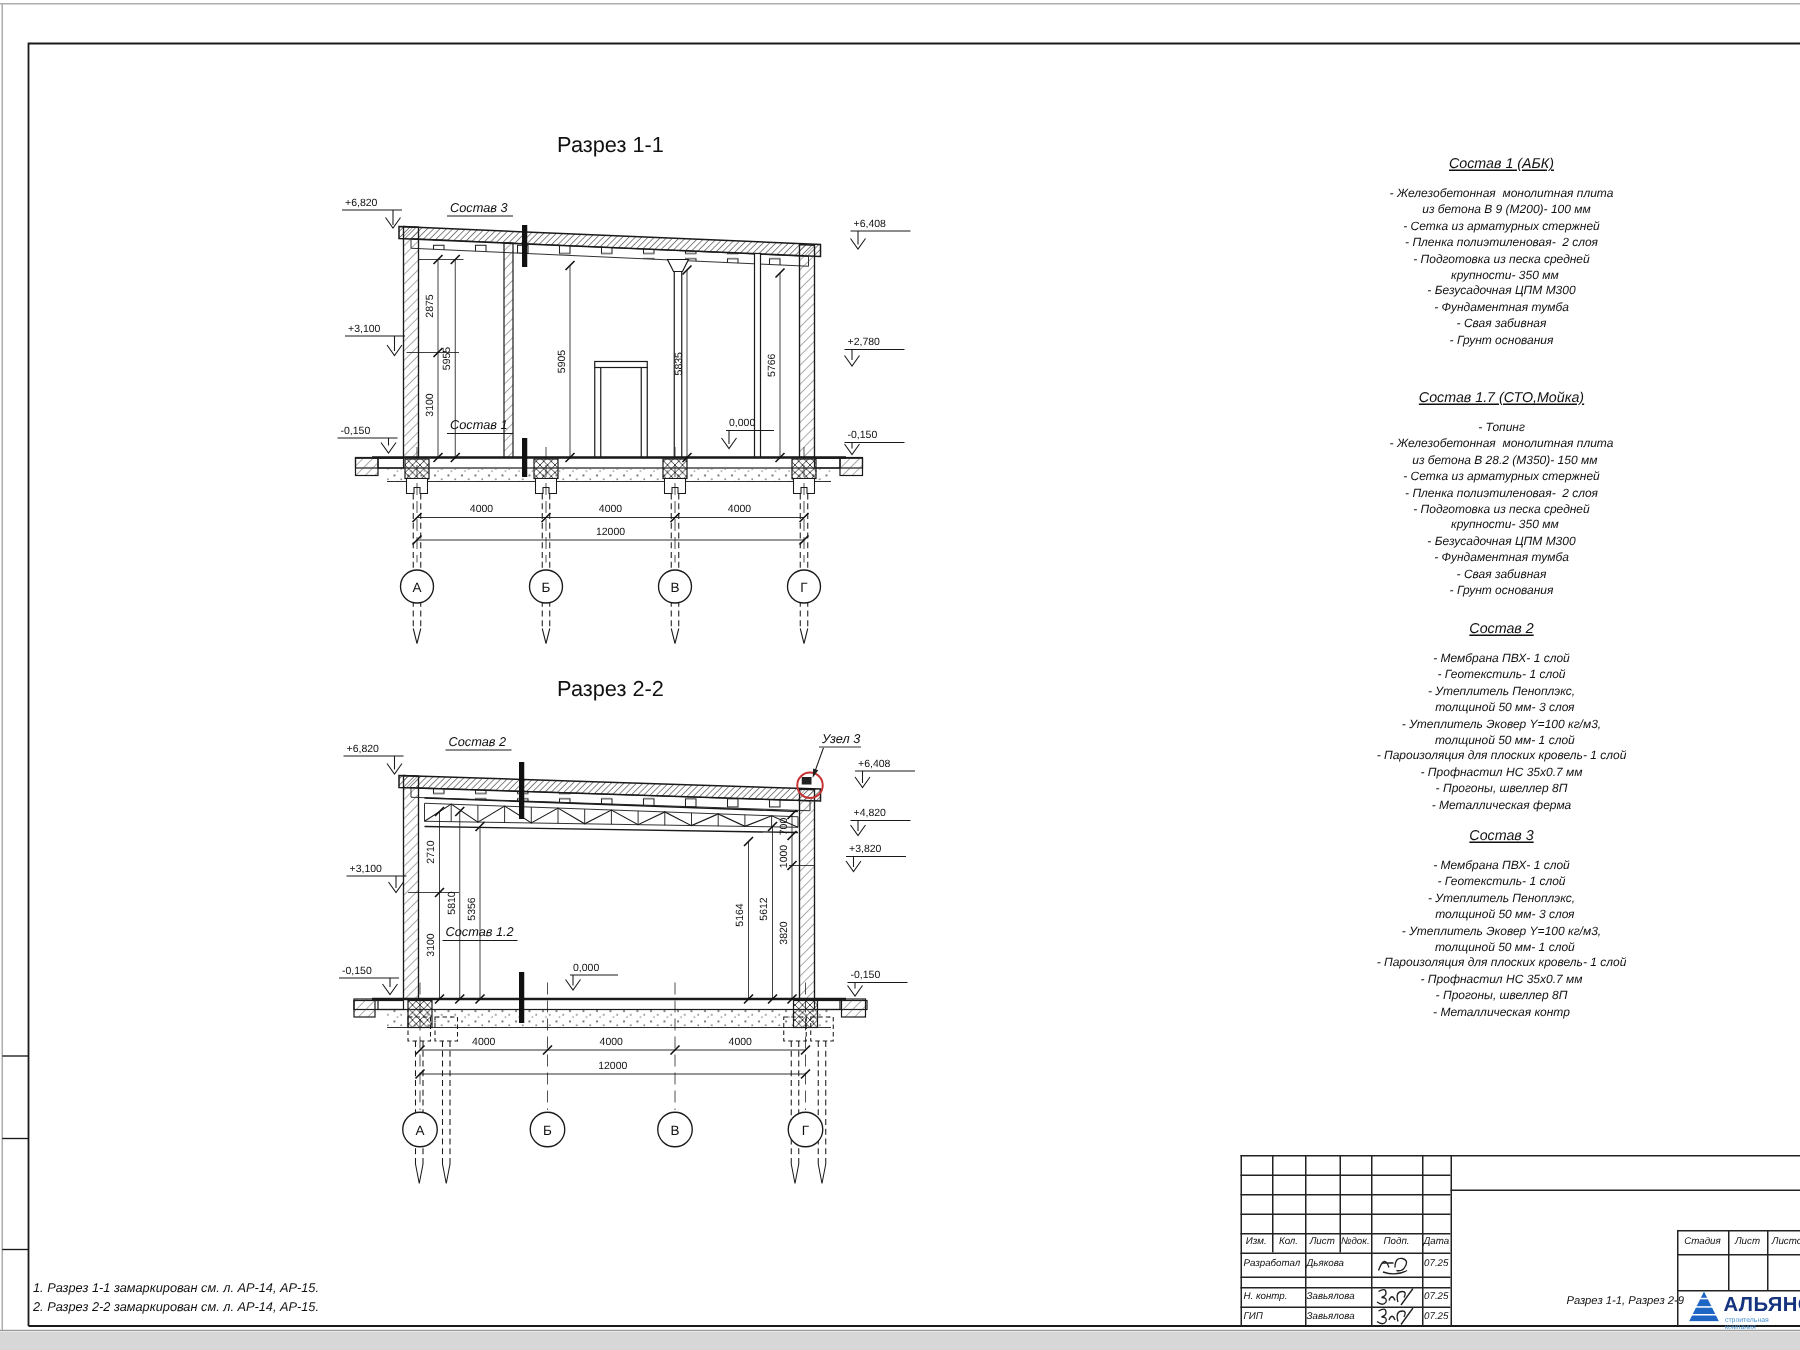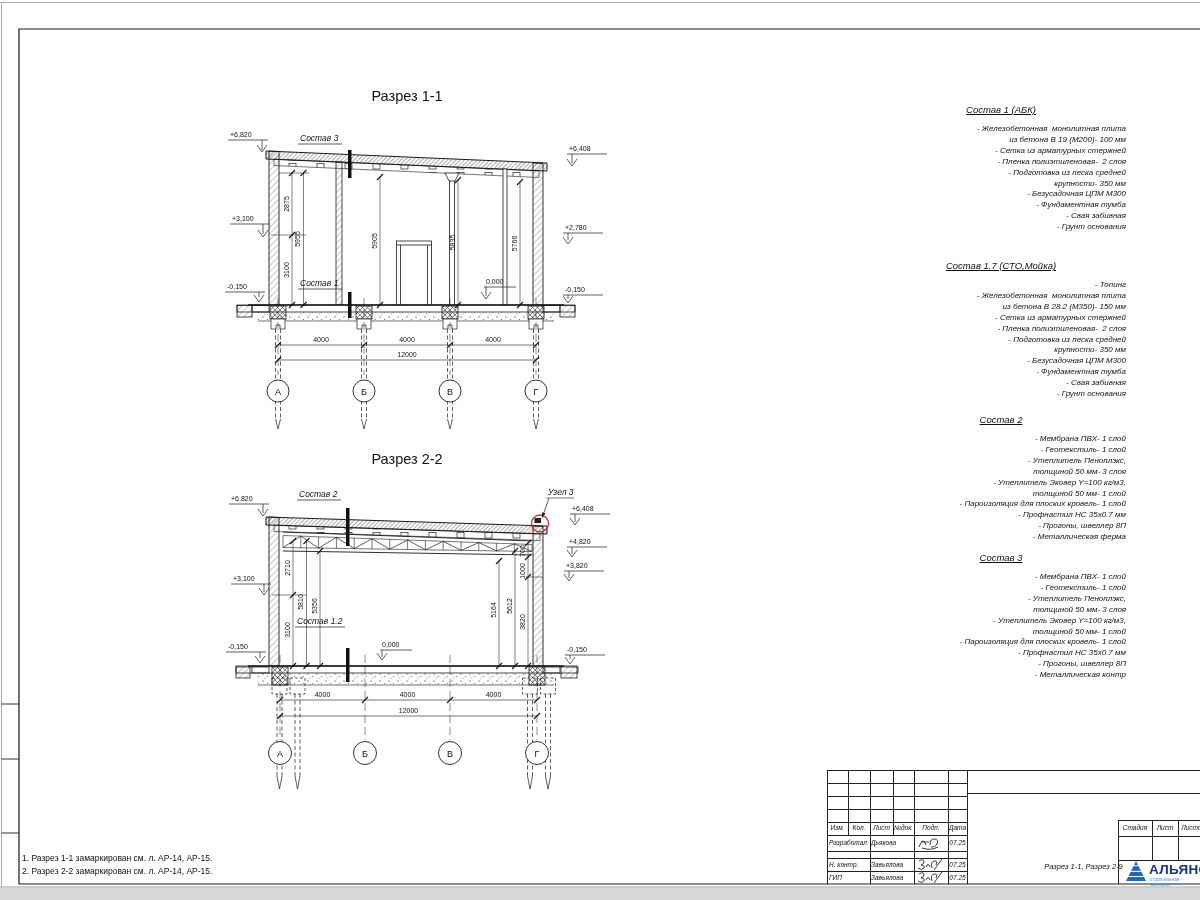--- a/index.html
+++ b/index.html
@@ -9,24 +9,24 @@
   .ttl{font-size:14.5px;text-anchor:middle;}
   .dim{font-size:7px;text-anchor:middle;}
   .elv{font-size:7px;}
   .ax{font-size:9px;text-anchor:middle;}
   .lbl{font-size:8.5px;font-style:italic;}
   .sm{font-size:7px;}
   .tk{stroke:#111;stroke-width:1.1;}
   
   .spec-block{position:absolute;left:830px;width:250px;margin-left:46px;}
   .spec-title{text-align:center;font-size:9.5px;font-style:italic;text-decoration:underline;margin-bottom:9px;}
-  .spec-row{display:flex;justify-content:flex-end;font-size:8px;font-style:italic;
+  .spec-row{display:flex;justify-content:center;font-size:8px;font-style:italic;
             line-height:10.9px;white-space:pre;}
   
-  .notes{position:absolute;left:22px;top:852px;font-size:8.5px;line-height:13px;}
+  .notes{position:absolute;left:22px;top:852px;font-size:8.5px;font-style:italic;line-height:13px;}
   
   .hl,.vl{position:absolute;background:#222;}
   .hl{height:1px;}
   .vl{width:1px;}
   .tbt{position:absolute;font-size:6.5px;font-style:italic;white-space:nowrap;}
   .tbc{text-align:center;}
   .logo-name{position:absolute;left:1149px;top:862px;font-size:13.5px;font-weight:bold;
              color:#16337f;letter-spacing:.3px;font-style:normal;}
   .logo-tag{position:absolute;left:1150px;top:877px;font-size:4.6px;color:#4a90d2;font-style:normal;}
 </style>
@@ -330,21 +330,21 @@
       <line x1="295" y1="627" x2="345" y2="627" stroke-width="0.7"></line>
       <rect x="346" y="648" width="3.5" height="34" fill="#111" stroke="none"></rect>
     </g>
   </g>
 </svg>
 
 <div id="specs-container">
       <div class="spec-block" style="top: 104px;">
         <div class="spec-title">Состав 1 (АБК)</div>
         <div class="spec-row"><span>- Железобетонная  монолитная плита</span><span></span></div>
-        <div class="spec-row"><span>   из бетона В 19 (М200)</span><span>- 100 мм</span></div>
+        <div class="spec-row"><span>   из бетона В 9 (М200)</span><span>- 100 мм</span></div>
         <div class="spec-row"><span>- Сетка из арматурных стержней</span><span></span></div>
         <div class="spec-row"><span>- Пленка полиэтиленовая</span><span>-  2 слоя</span></div>
         <div class="spec-row"><span>- Подготовка из песка средней</span><span></span></div>
         <div class="spec-row"><span>  крупности</span><span>- 350 мм</span></div>
         <div class="spec-row"><span>- Безусадочная ЦПМ М300</span><span></span></div>
         <div class="spec-row"><span>- Фундаментная тумба</span><span></span></div>
         <div class="spec-row"><span>- Свая забивная</span><span></span></div>
         <div class="spec-row"><span>- Грунт основания</span><span></span></div>
       </div>
       <div class="spec-block" style="top: 260px;">

